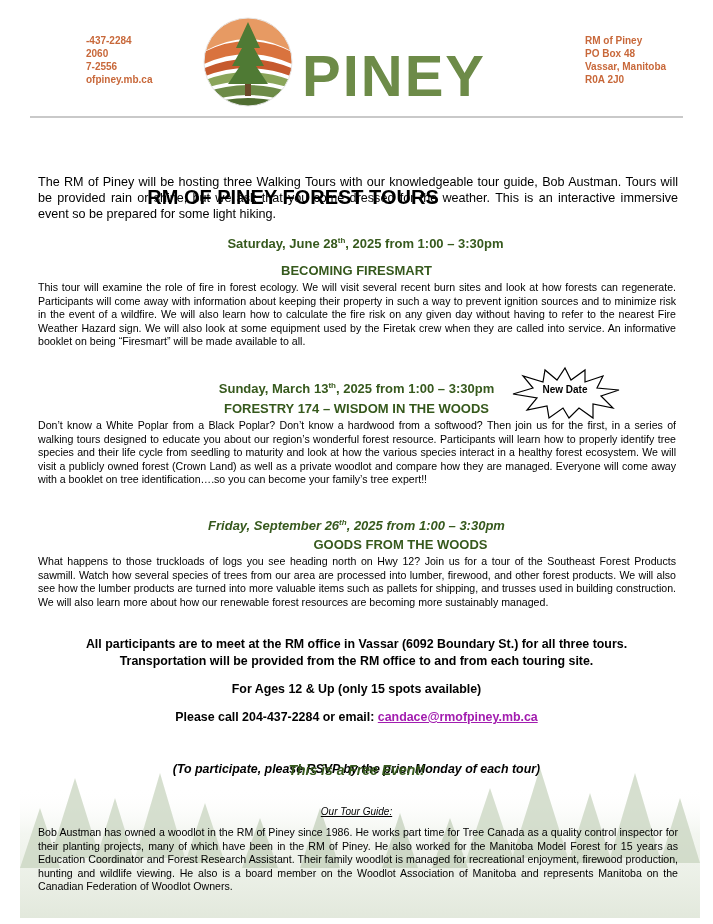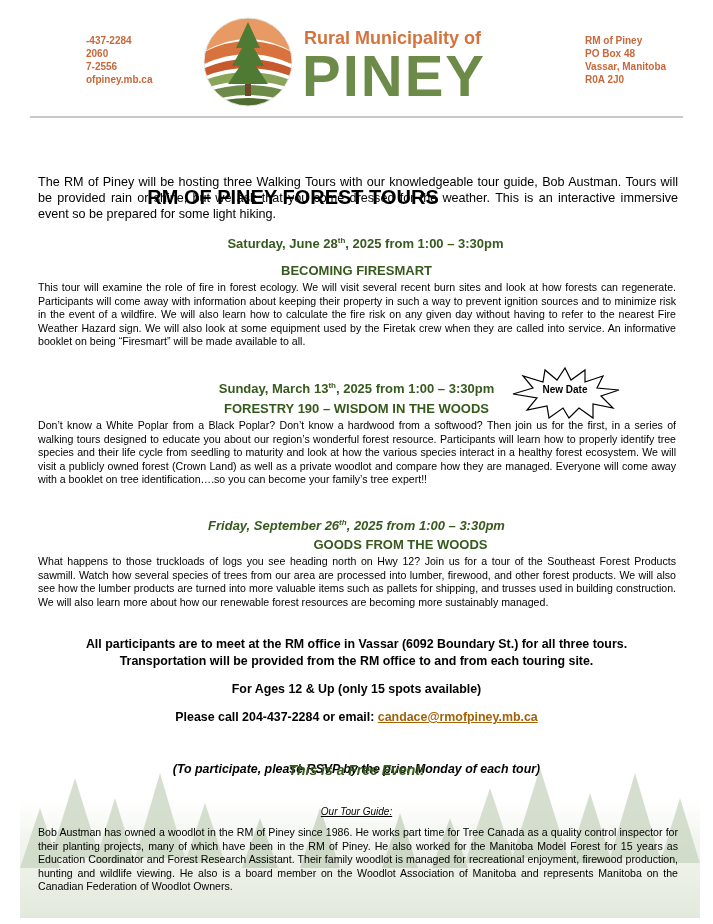--- a/index.html
+++ b/index.html
@@ -20,21 +20,21 @@
 
   .tour-date { position: absolute; left: 0; width: 713px; text-align: center; font-size: 13px; font-weight: bold; color: #36591d; }
   .tour-date sup { font-size: 8px; }
   .tour-name { position: absolute; left: 0; width: 713px; text-align: center; font-size: 13px; font-weight: bold; color: #36591d; }
   .tour-desc { position: absolute; left: 38px; width: 638px; font-size: 10.6px; line-height: 13.6px; text-align: justify; }
 
   .badge { position: absolute; left: 509px; top: 366px; width: 112px; height: 54px; }
   .badge-text { position: absolute; left: 0; top: 18px; width: 112px; text-align: center; font-size: 10px; font-weight: bold; }
 
   .center-bold { position: absolute; left: 0; width: 713px; text-align: center; font-size: 12.4px; font-weight: bold; line-height: 17px; }
-  .email { color: #a16207; text-decoration: underline; margin-top: 24px; }
+  .email { color: #a21caf; text-decoration: underline; margin-top: 24px; }
   .italic { font-style: italic; }
   .free { position: absolute; left: 0; top: 762px; width: 713px; text-align: center; font-size: 14px; font-weight: bold; font-style: italic; color: #36591d; }
 
   .forest { position: absolute; left: 20px; top: 748px; width: 680px; height: 170px; }
   .guide-label { position: absolute; left: 0; top: 806px; width: 713px; text-align: center; font-size: 10px; font-style: italic; text-decoration: underline; }
   .guide-text { position: absolute; left: 38px; top: 826px; width: 640px; font-size: 10.6px; line-height: 13.6px; text-align: justify; }
 </style>
 </head>
 <body>
 
@@ -59,21 +59,20 @@
         <path d="M0 52 Q48 28 96 52 L96 40 Q48 14 0 40 Z" fill="#d9733e"></path>
         <path d="M0 64 Q48 44 96 64 L96 56 Q48 34 0 56 Z" fill="#c65a2e"></path>
         <path d="M0 76 Q48 58 96 76 L96 68 Q48 48 0 68 Z" fill="#8aa55a"></path>
         <path d="M0 90 Q48 72 96 90 L96 80 Q48 62 0 80 Z" fill="#6d8b48"></path>
         <path d="M0 96 L96 96 L96 92 Q48 76 0 92 Z" fill="#4f6d31"></path>
         <path d="M48 8 L60 34 L54 34 L64 52 L56 52 L68 70 L28 70 L40 52 L32 52 L42 34 L36 34 Z" fill="#4f7a34"></path>
         <rect x="45" y="70" width="6" height="12" fill="#6b4a2a"></rect>
       </g>
       <circle cx="48" cy="48" r="44" fill="none" stroke="#e7e7e7" stroke-width="1"></circle>
     </svg>
-    <div class="logo-top">Rural Municipality of</div>
     <div class="logo-main">PINEY</div>
   </div>
 
   <div class="contact-right">
     <div>RM of Piney</div>
     <div>PO Box 48</div>
     <div>Vassar, Manitoba</div>
     <div>R0A 2J0</div>
   </div>
   <div class="header-rule"></div>
@@ -84,21 +83,21 @@
 
 <div class="tour-date" style="top:236px;padding-left:18px;">
   <span>Saturday, June 28</span><sup>th</sup><span>, 2025 from 1:00 – 3:30pm</span>
 </div>
 <div class="tour-name" style="top:263px;">BECOMING FIRESMART</div>
 <div class="tour-desc" style="top:281px;">This tour will examine the role of fire in forest ecology. We will visit several recent burn sites and look at how forests can regenerate. Participants will come away with information about keeping their property in such a way to prevent ignition sources and to minimize risk in the event of a wildfire. We will also learn how to calculate the fire risk on any given day without having to refer to the nearest Fire Weather Hazard sign.  We will also look at some equipment used by the Firetak crew when they are called into service. An informative booklet on being “Firesmart” will be made available to all.</div>
 
 <div class="tour-date" style="top:381px;">
   <span>Sunday, March 13</span><sup>th</sup><span>, 2025 from 1:00 – 3:30pm</span>
 </div>
-<div class="tour-name" style="top:401px;">FORESTRY 190 – WISDOM IN THE WOODS</div>
+<div class="tour-name" style="top:401px;">FORESTRY 174 – WISDOM IN THE WOODS</div>
 <div class="badge">
   <svg width="112" height="54" viewBox="0 0 112 54">
     <polygon points="56,2 62,14 76,4 76,16 94,10 88,22 110,24 92,30 104,42 84,38 84,52 70,42 60,52 54,42 40,52 38,40 18,44 28,32 4,28 24,22 14,10 34,16 36,4 48,14" fill="#ffffff" stroke="#000" stroke-width="1.2"></polygon>
   </svg>
   <div class="badge-text">New Date</div>
 </div>
 <div class="tour-desc" style="top:419px;">Don’t know a White Poplar from a Black Poplar? Don’t know a hardwood from a softwood? Then join us for the first, in a series of walking tours designed to educate you about our region’s wonderful forest resource. Participants will learn how to properly identify tree species and their life cycle from seedling to maturity and look at how the various species interact in a healthy forest ecosystem.  We will visit a publicly owned forest (Crown Land) as well as a private woodlot and compare how they are managed. Everyone will come away with a booklet on tree identification….so you can become your family’s tree expert!!</div>
 
 <div class="tour-date" style="top:518px;font-style:italic;">
   <span>Friday, September 26</span><sup>th</sup><span>, 2025 from 1:00 – 3:30pm</span>

